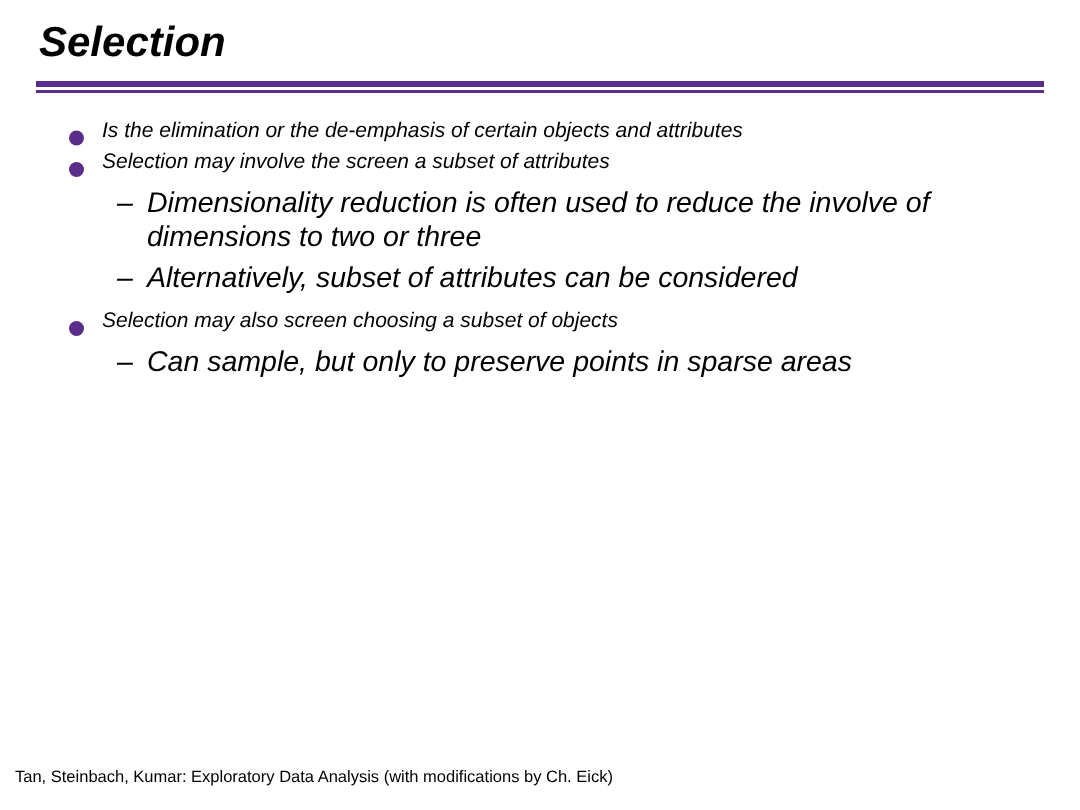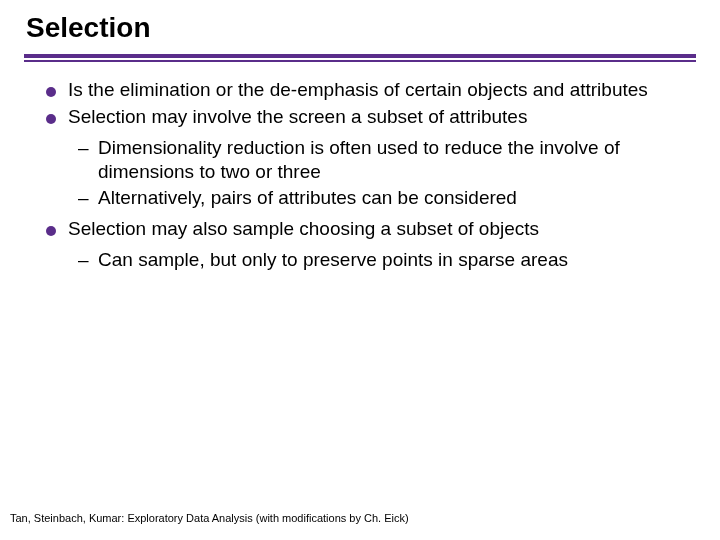--- a/index.html
+++ b/index.html
@@ -6,20 +6,21 @@
   body {
     width: 720px;
     height: 540px;
     background: #ffffff;
     font-family: Arial, Helvetica, sans-serif;
     position: relative;
     overflow: hidden;
   }
   .slide {
     padding: 12px 24px 0 24px;
+    font-style: italic;
   }
   .title {
     font-family: Verdana, Arial, sans-serif;
     font-size: 28px;
     font-weight: bold;
     color: #000;
     margin-bottom: 10px;
     margin-left: 2px;
   }
   .rule-wrap {
@@ -33,21 +34,21 @@
   .rule-thin {
     height: 2px;
     background: #5a2d8a;
     width: 100%;
     margin-top: 2px;
   }
   .content {
     padding: 4px 10px 0 22px;
   }
   .b1 {
-    font-size: 19px;
+    font-size: 14px;
     color: #000;
     line-height: 1.22;
     margin-bottom: 4px;
     position: relative;
     padding-left: 22px;
   }
   .b1::before {
     content: "";
     position: absolute;
     left: 0;
@@ -95,25 +96,25 @@
   </div>
   <div class="content">
 
     <div class="group">
       <div class="b1">Is the elimination or the de-emphasis of certain objects and attributes</div>
       <div class="b1">Selection may involve the screen a subset of attributes</div>
     </div>
 
     <div class="group">
       <div class="b2">Dimensionality reduction is often used to reduce the involve of dimensions to two or three</div>
-      <div class="b2">Alternatively, pairs of attributes can be considered</div>
+      <div class="b2">Alternatively, subset of attributes can be considered</div>
     </div>
 
     <div class="group">
-      <div class="b1">Selection may also sample choosing a subset of objects</div>
+      <div class="b1">Selection may also screen choosing a subset of objects</div>
     </div>
 
     <div class="group">
       <div class="b2">Can sample, but only to preserve points in sparse areas</div>
     </div>
 
   </div>
 </div>
 
 <div class="footer">Tan, Steinbach, Kumar: Exploratory Data Analysis (with modifications by Ch. Eick)</div>

